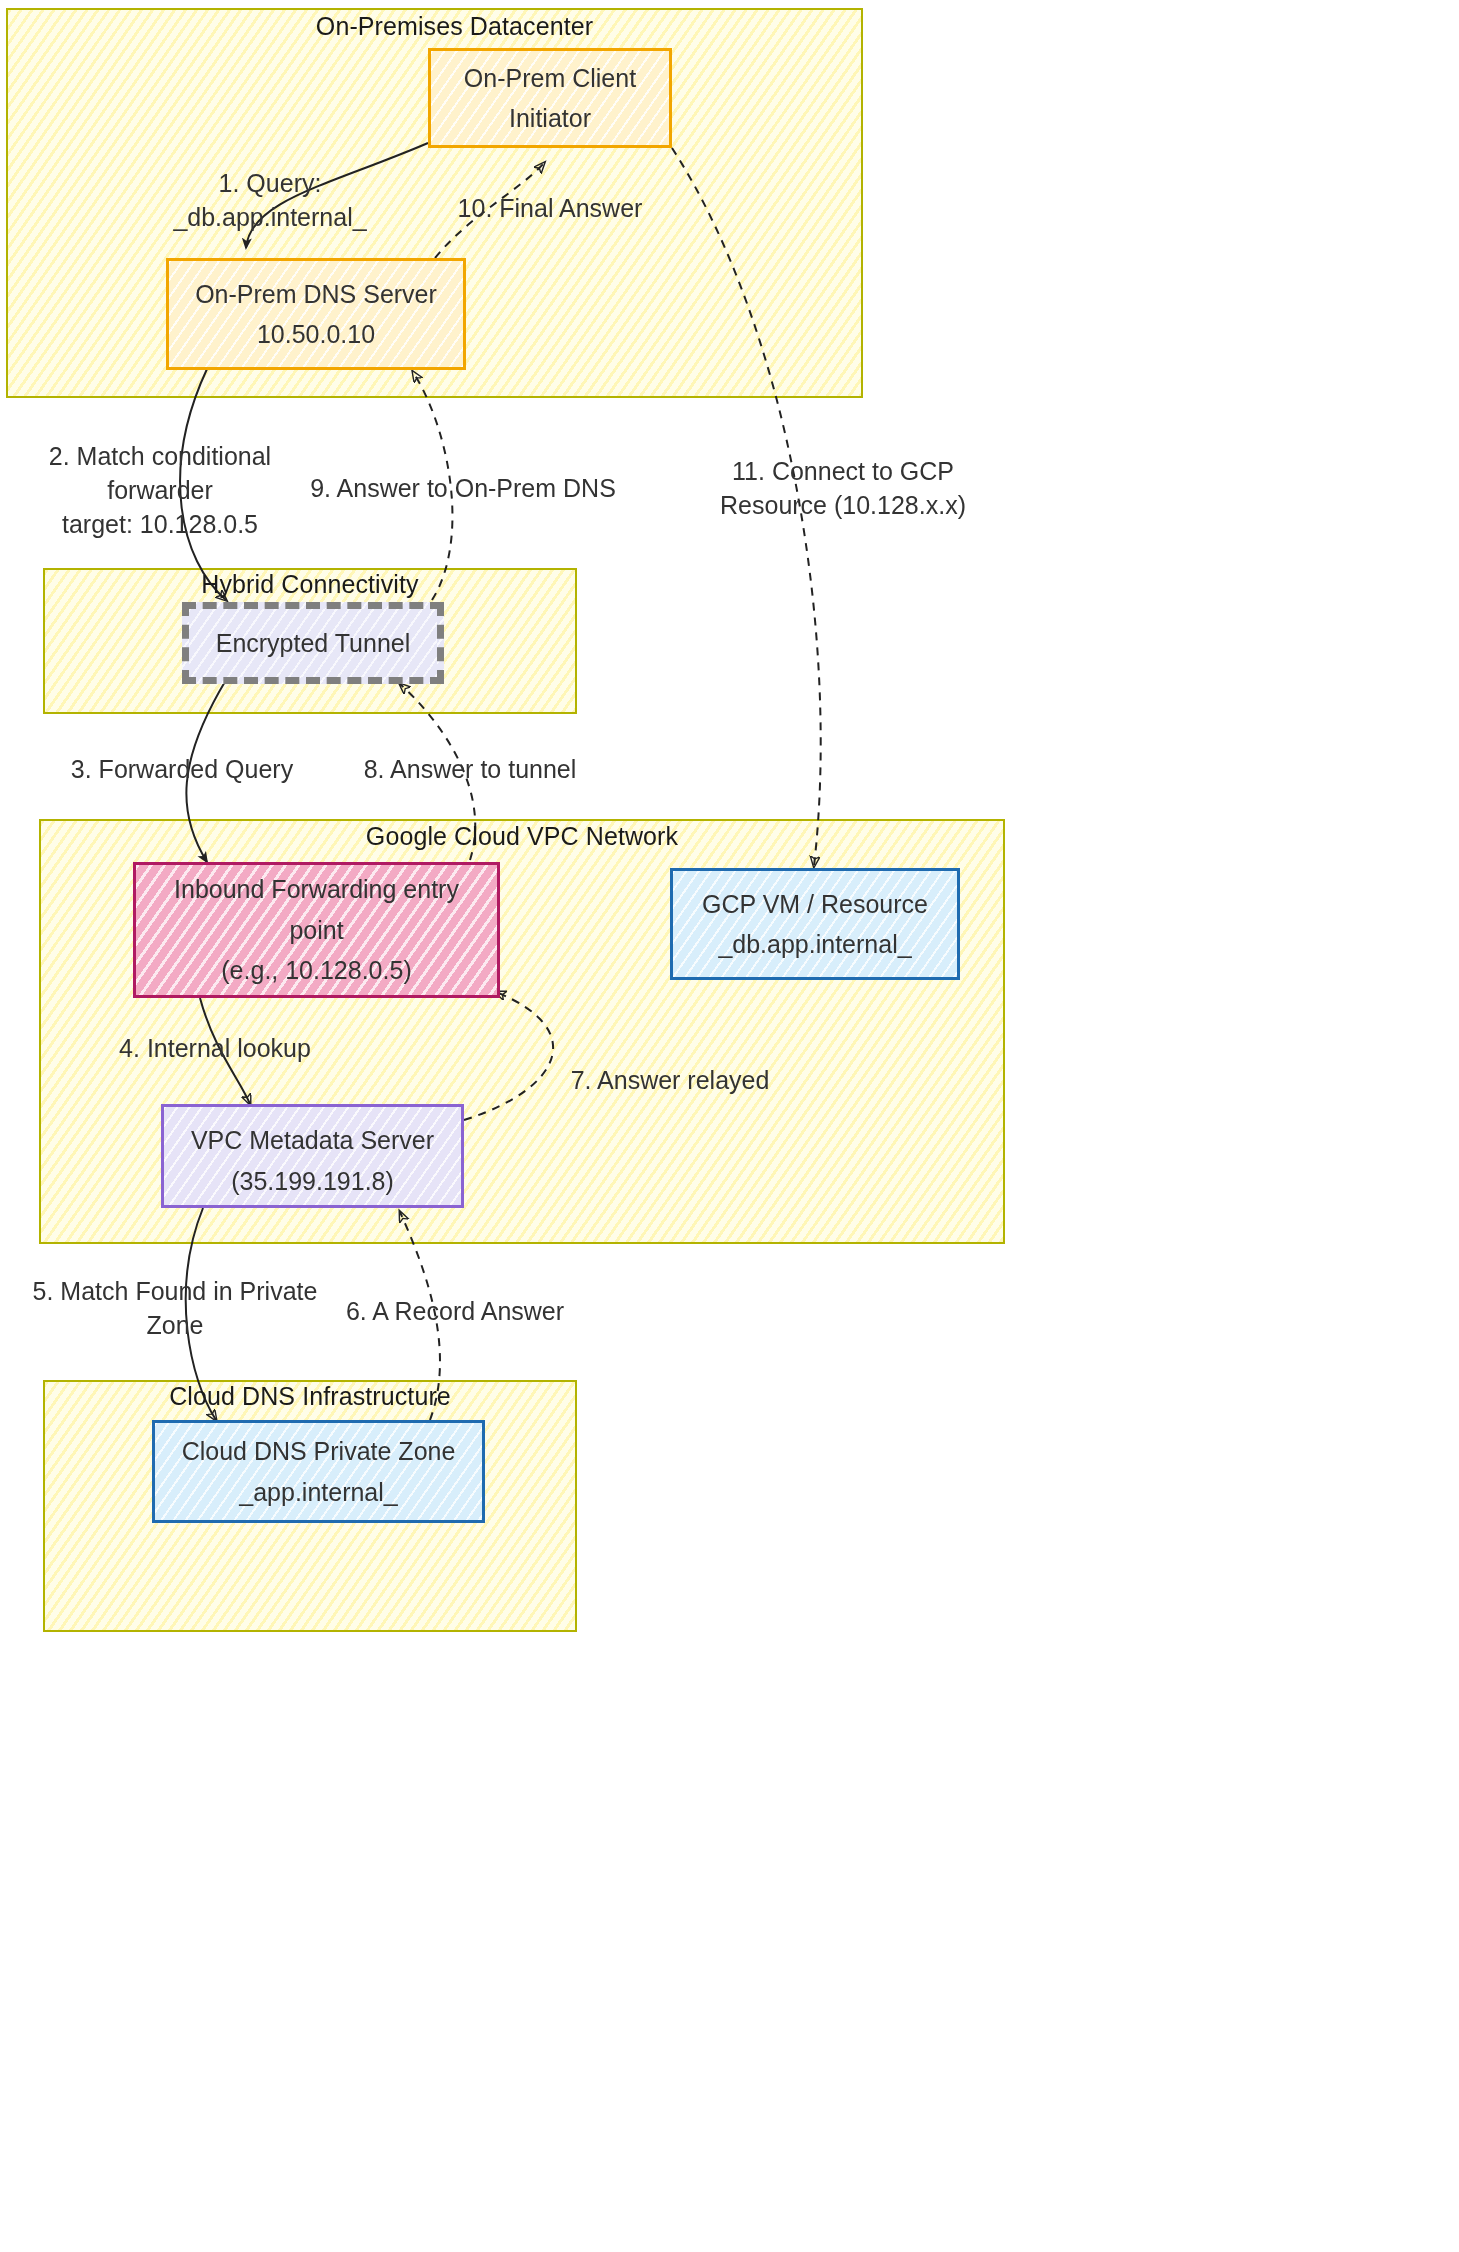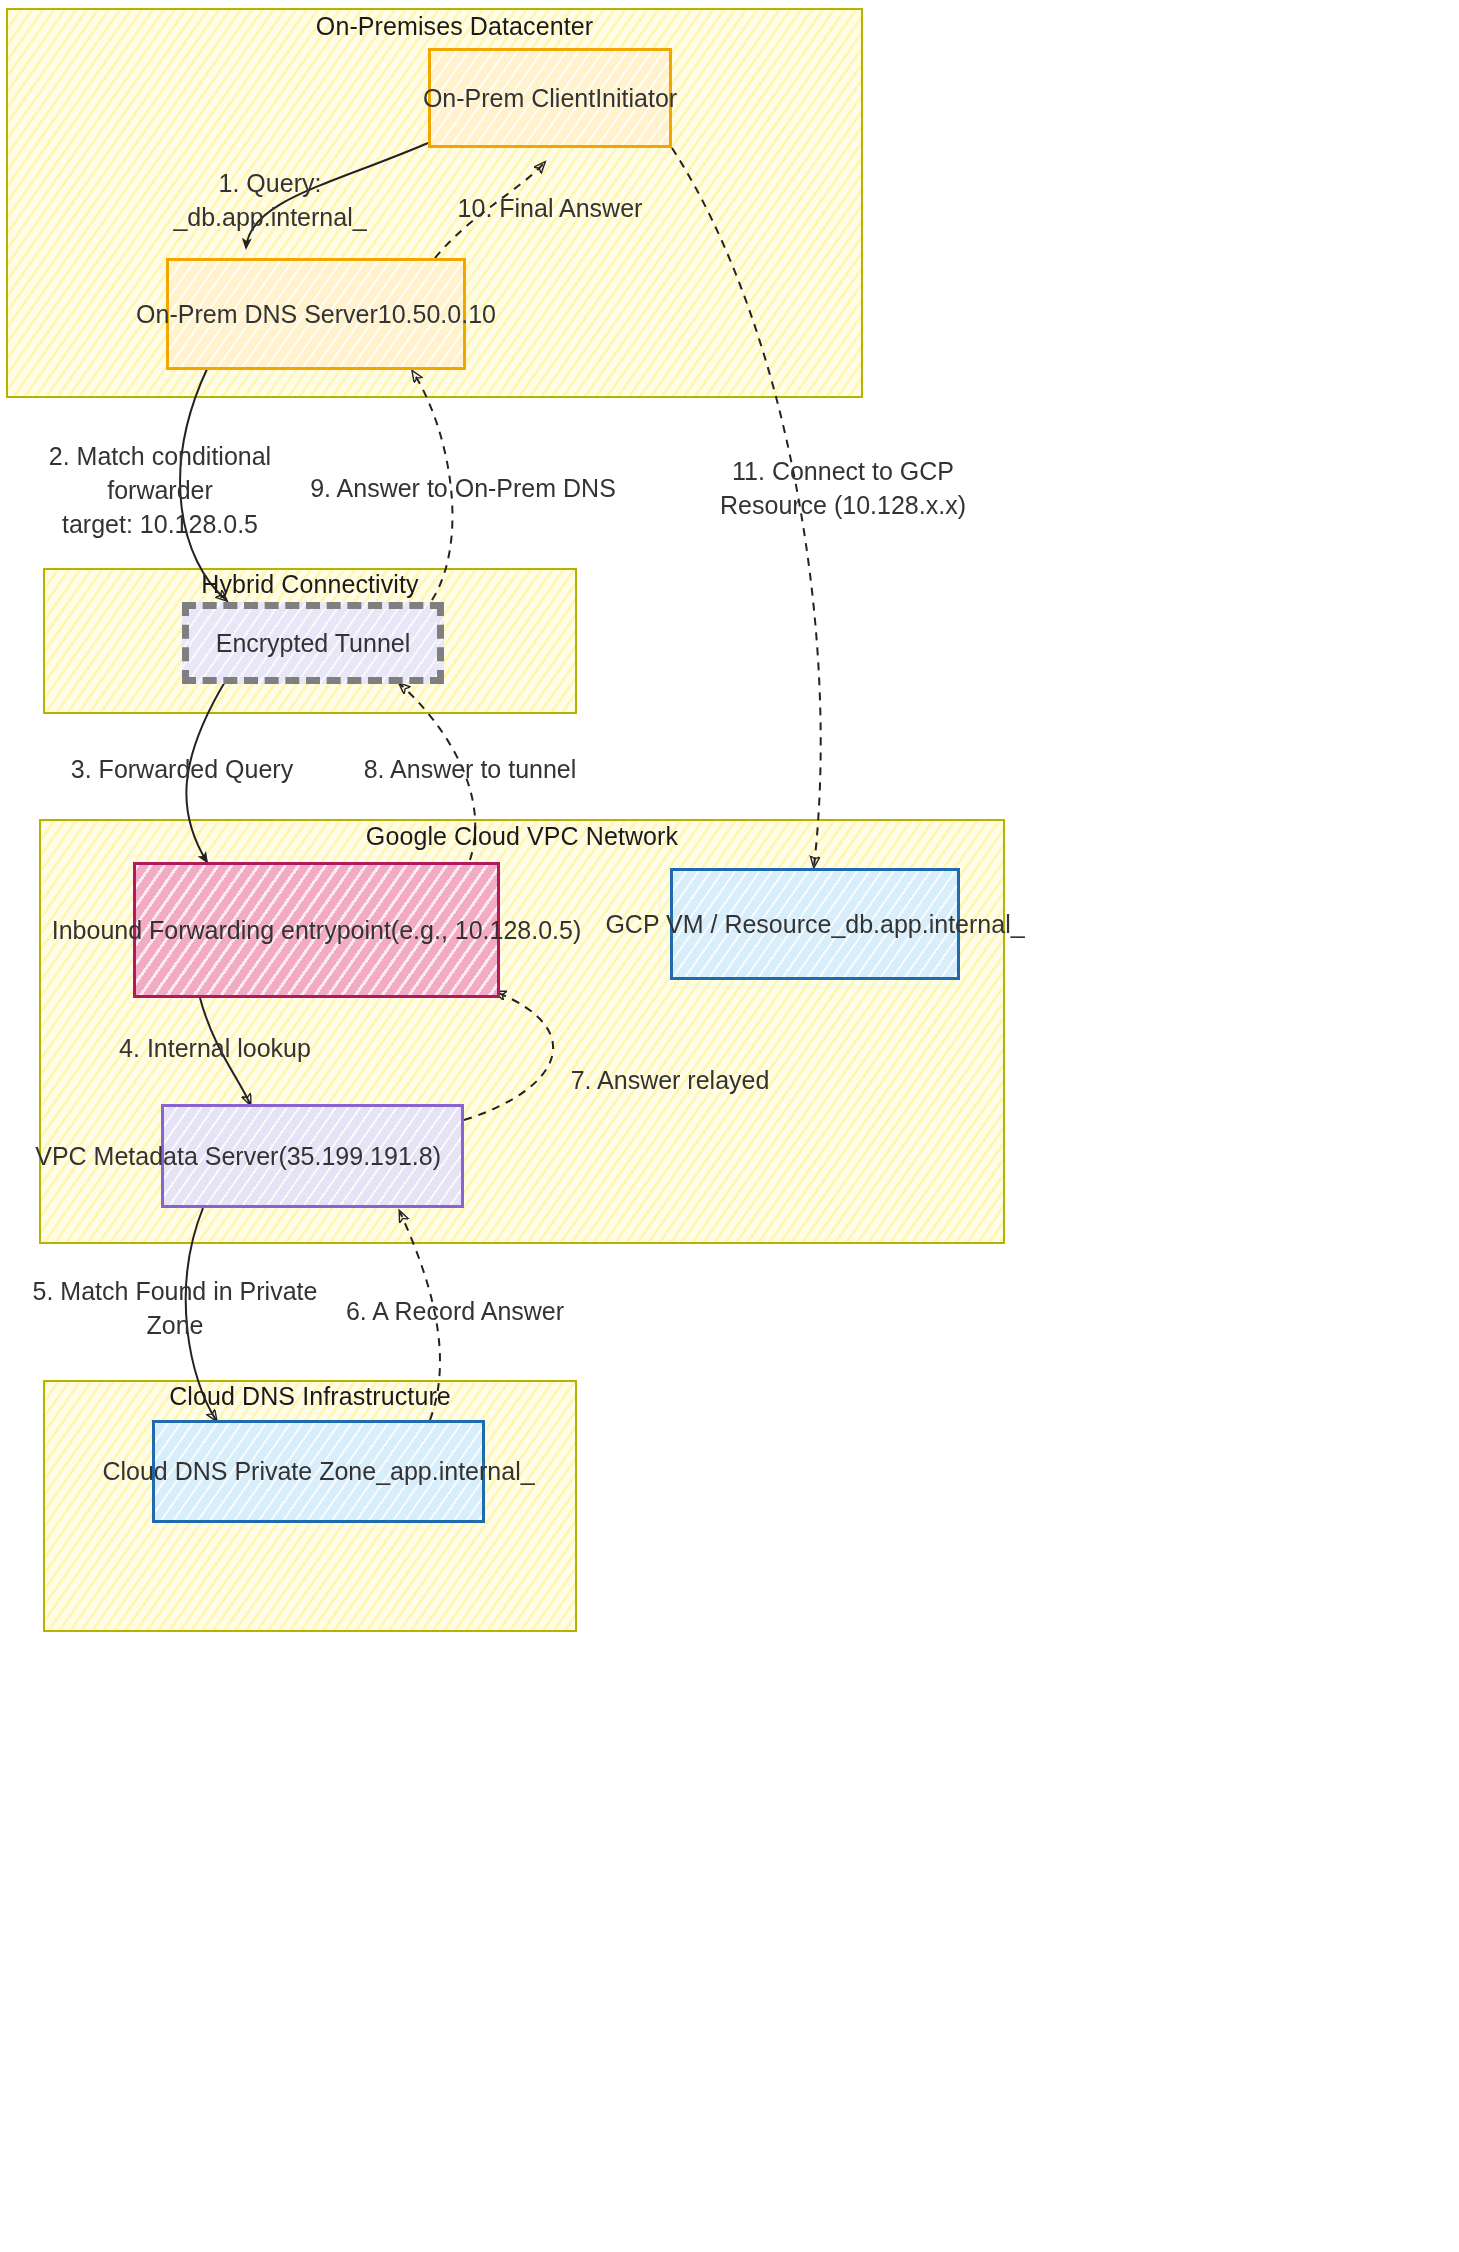--- a/index.html
+++ b/index.html
@@ -35,21 +35,21 @@
     color:#1a1a1a;
     letter-spacing:.1px;
     z-index:6;
   }
 
   
   .node{
     position:absolute;
     box-sizing:border-box;
     display:flex;
-    flex-direction:row;
+    flex-direction:column;
     align-items:center;
     justify-content:center;
     text-align:center;
     font-size:25px;
     line-height:1.62;
     color:#333333;
     z-index:8;
     padding:4px 20px;
   }
   .node .ln{display:block;white-space:nowrap;}

